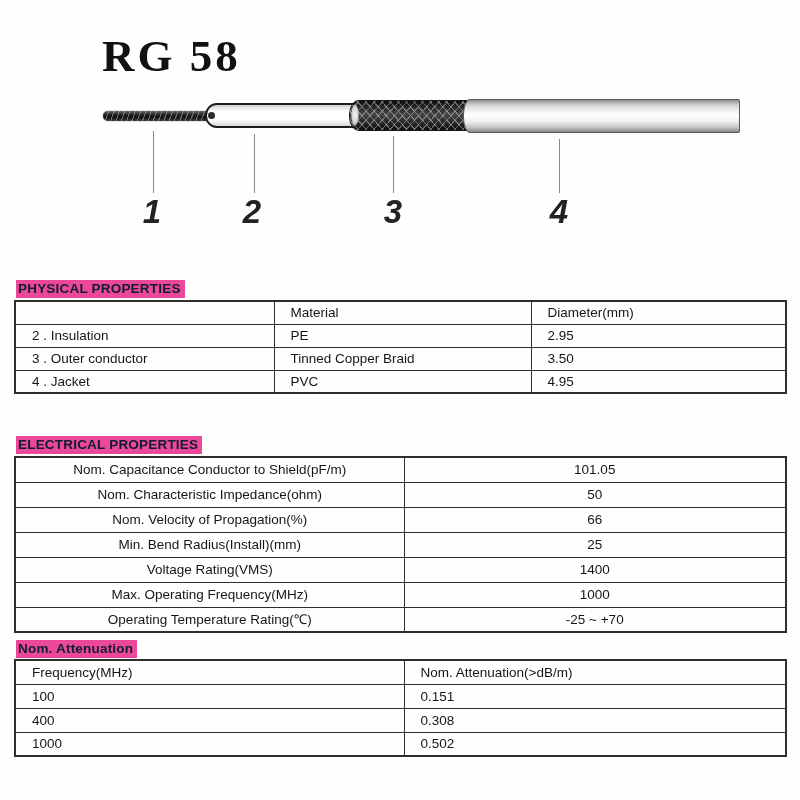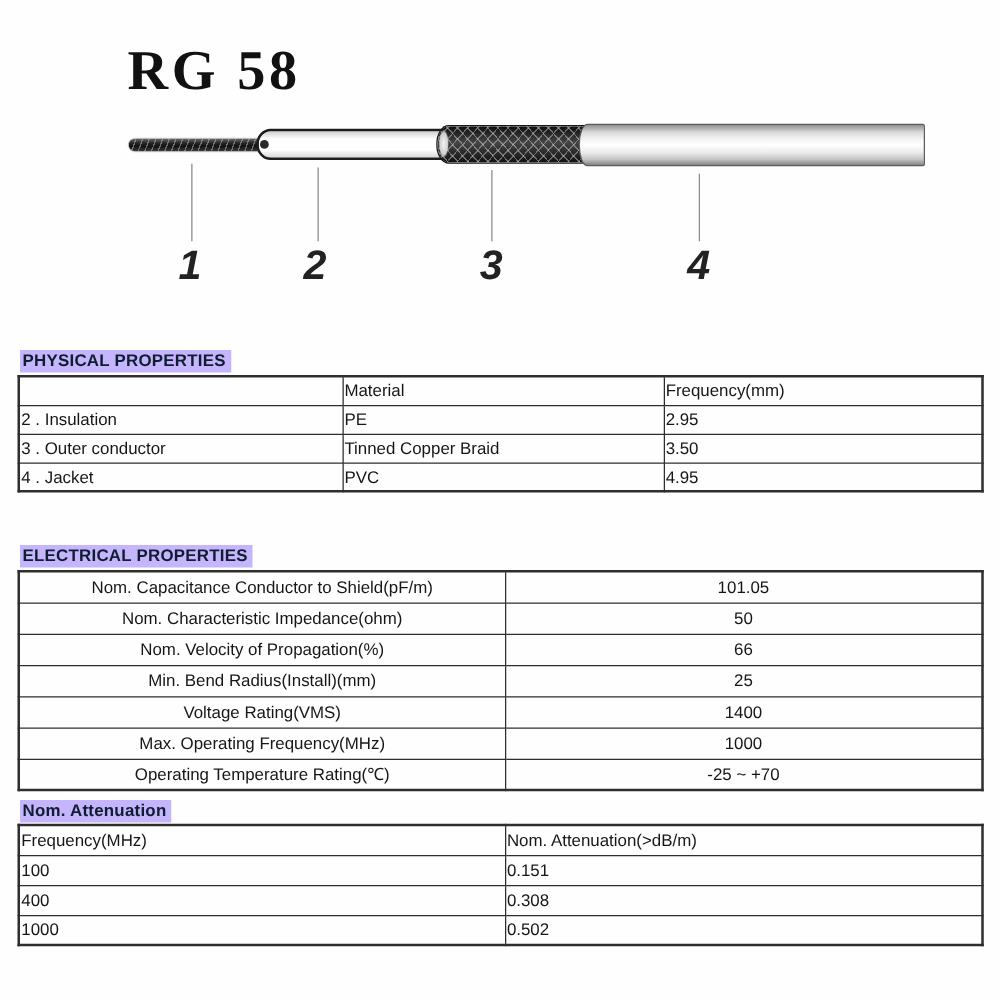--- a/index.html
+++ b/index.html
@@ -68,36 +68,36 @@
   }
   .callout-num.n1{left:132px;}
   .callout-num.n2{left:232px;}
   .callout-num.n3{left:373px;}
   .callout-num.n4{left:539px;}
 
   
   .section-heading{
     position:absolute;left:16px;
     font-size:13.5px;font-weight:bold;color:#101d31;
-    background:#c4b5fd;padding:1px 4px 2px 2px;letter-spacing:.2px;
+    background:#ec4899;padding:1px 4px 2px 2px;letter-spacing:.2px;
   }
   .h-physical{top:280px;}
   .h-electrical{top:436px;}
   .h-attenuation{top:640px;}
 
   
   table.spec{
     position:absolute;left:14px;width:773px;
     border-collapse:collapse;table-layout:fixed;
     font-size:13.5px;color:#161616;
     border:2px solid #2e2e2e;
   }
   table.spec td{
     border:1px solid #2e2e2e;
-    padding:1px 1px;overflow:hidden;white-space:nowrap;
+    padding:1px 16px;overflow:hidden;white-space:nowrap;
     vertical-align:middle;
   }
   .t-physical{top:300px;}
   .t-physical tr{height:23px;}
   .t-electrical{top:456px;text-align:center;}
   .t-electrical tr{height:25px;}
   .t-attenuation{top:659px;}
   .t-attenuation tr{height:24px;}
 </style>
 </head>
@@ -130,21 +130,21 @@
   <table class="spec t-physical">
     <colgroup>
         <col style="width:259px">
         <col style="width:257px">
         <col>
       </colgroup>
     <tbody>
       <tr>
         <td></td>
         <td>Material</td>
-        <td>Frequency(mm)</td>
+        <td>Diameter(mm)</td>
       </tr>
       <tr>
         <td>2 . Insulation</td>
         <td>PE</td>
         <td>2.95</td>
       </tr>
       <tr>
         <td>3 . Outer conductor</td>
         <td>Tinned Copper Braid</td>
         <td>3.50</td>

